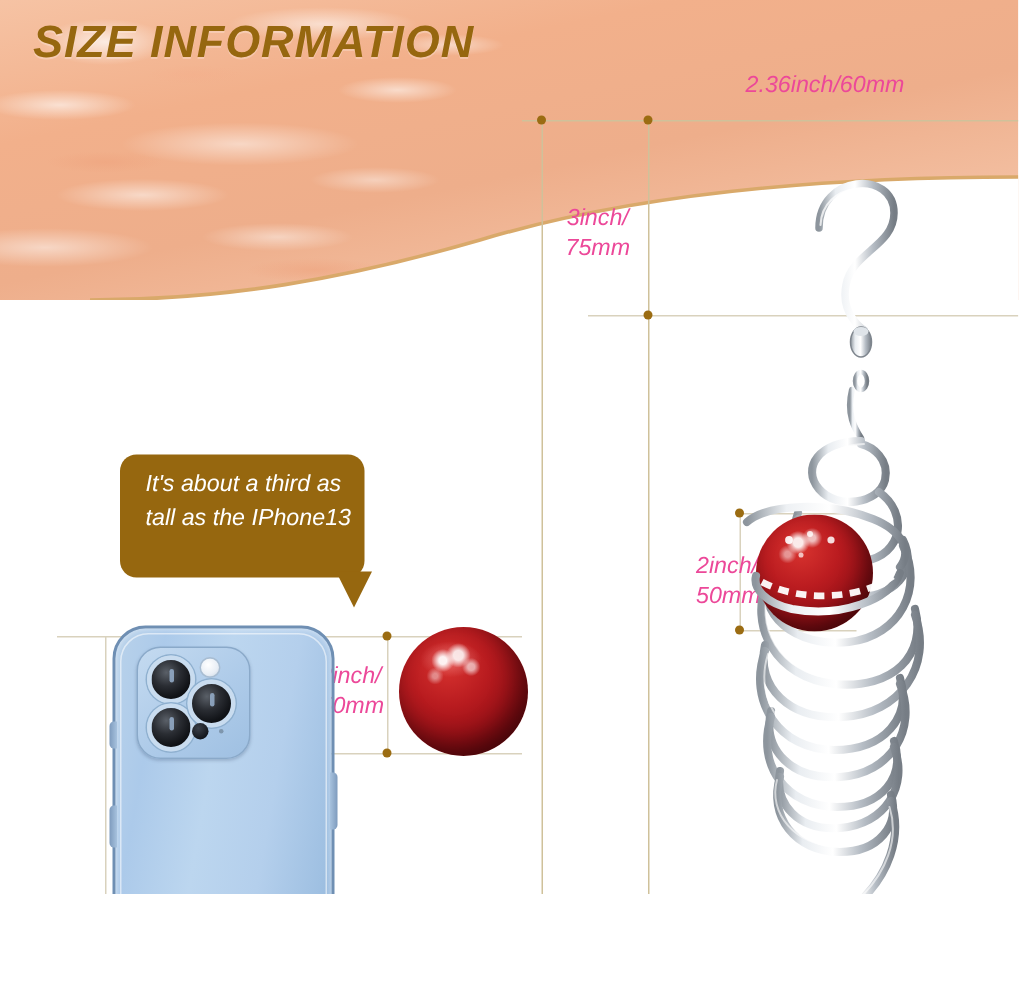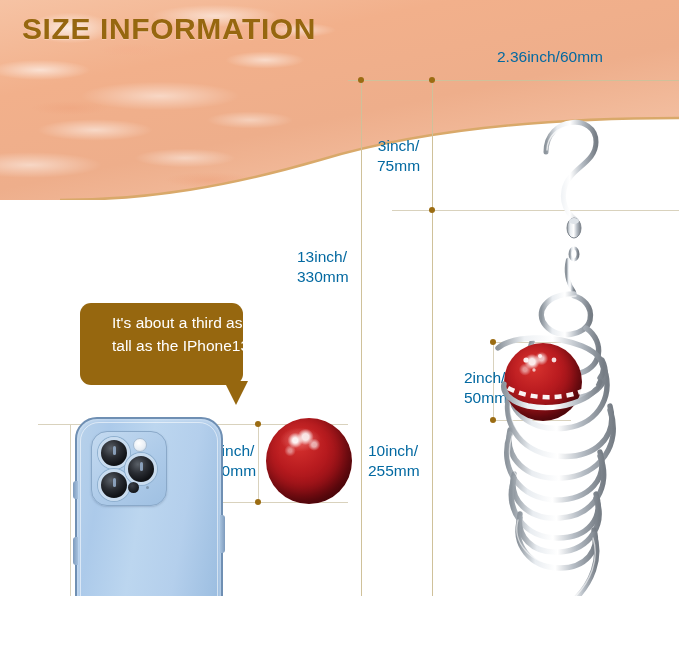--- a/index.html
+++ b/index.html
@@ -1,19 +1,19 @@
 <!DOCTYPE html>
 <html><head>
 <meta charset="utf-8">
 <style>
   html,body{margin:0;padding:0;background:#fff;}
   body{width:679px;height:666px;position:relative;overflow:hidden;
        font-family:"Liberation Sans",sans-serif;}
 
-  #stage{position:absolute;inset:0;width:679px;height:596px;background:#ffffff;overflow:hidden;}
+  #stage{position:absolute;inset:0;width:679px;height:596px;background:#ffffff;overflow:hidden;font-style:italic;}
 
   
   #header-banner{position:absolute;left:0;top:0;width:679px;height:200px;overflow:hidden;}
   #header-texture{position:absolute;left:0;top:0;width:679px;height:200px;
     background:
       radial-gradient(ellipse 60px 22px at 70px 28px, rgba(255,255,255,.72), rgba(255,255,255,0) 70%),
       radial-gradient(ellipse 90px 16px at 215px 16px, rgba(255,255,255,.55), rgba(255,255,255,0) 70%),
       radial-gradient(ellipse 70px 14px at 40px 70px, rgba(255,255,255,.6), rgba(255,255,255,0) 72%),
       radial-gradient(ellipse 110px 20px at 160px 96px, rgba(255,255,255,.5), rgba(255,255,255,0) 72%),
       radial-gradient(ellipse 55px 12px at 265px 60px, rgba(255,255,255,.55), rgba(255,255,255,0) 72%),
@@ -30,33 +30,33 @@
   
   #header-curve{position:absolute;left:0;top:0;width:679px;height:200px;}
   #header-title{position:absolute;left:22px;top:12px;
     font-size:30px;font-weight:bold;letter-spacing:.6px;color:#96670f;
     text-shadow:0 1px 0 rgba(255,255,255,.25);white-space:nowrap;}
 
   
   #speech-bubble{position:absolute;left:80px;top:303px;width:163px;height:82px;
     background:#96670f;border-radius:11px;}
   #speech-text{position:absolute;left:97px;top:311px;width:152px;
-    color:#ffffff;font-size:15.5px;line-height:23px;margin-left:15px;}
+    color:#ffffff;font-size:15.5px;line-height:23px;}
   #speech-tail{position:absolute;left:224px;top:381px;width:0;height:0;
     border-left:12px solid transparent;border-right:12px solid transparent;
     border-top:24px solid #96670f;}
 
   
   .dim-h{position:absolute;height:1px;background:#d9d2bd;}
   .dim-v{position:absolute;width:1px;background:#d9d2bd;}
   .dim-h.strong{background:#cfc19a;}
   .dim-v.strong{background:#cfc19a;}
   .dim-dot{position:absolute;width:6px;height:6px;background:#9b6c12;border-radius:1px;}
   .dim-dot.round{border-radius:50%;}
-  .dim-label{position:absolute;color:#0369a1;font-size:15.5px;line-height:20px;white-space:pre-line;}
+  .dim-label{position:absolute;color:#ec4899;font-size:15.5px;line-height:20px;white-space:pre-line;}
 
   
   #iphone{position:absolute;left:75px;top:417px;width:148px;height:260px;}
   #iphone-body{position:absolute;inset:0;border-radius:22px;
     background:linear-gradient(100deg,#b9d2ea 0%,#accaea 18%,#bcd6ef 42%,#b4cfec 66%,#9fc0e2 88%,#8fb2d8 100%);
     border:2px solid #6f8fb3;box-shadow:inset 0 0 4px rgba(255,255,255,.6);}
   #iphone-inner-edge{position:absolute;left:3px;top:3px;right:3px;bottom:3px;border-radius:19px;
     border:1px solid rgba(255,255,255,.55);}
   #camera-bump{position:absolute;left:14px;top:12px;width:74px;height:73px;border-radius:16px;
     background:linear-gradient(140deg,#c4daf0,#aecbe9 55%,#9fc0e2);
@@ -180,24 +180,20 @@
 
   <div class="dim-h" style="left:493px;top:342px;width:78px;"></div>
   <div class="dim-h" style="left:493px;top:420px;width:78px;"></div>
   <div class="dim-v" style="left:493px;top:342px;height:78px;"></div>
   <div class="dim-dot round" style="left:490px;top:339px;"></div>
   <div class="dim-dot round" style="left:490px;top:417px;"></div>
 
   <div class="dim-label" style="left:497px;top:47px;">2.36inch/60mm</div>
   <div class="dim-label" style="left:377px;top:136px;text-align:center;">3inch/
 75mm</div>
-  <div class="dim-label" style="left:297px;top:247px;">13inch/
-330mm</div>
-  <div class="dim-label" style="left:368px;top:441px;">10inch/
-255mm</div>
   <div class="dim-label" style="left:443px;top:368px;margin-left:21px;">2inch/
 50mm</div>
 
   <svg id="spinner" viewBox="0 0 130 570" preserveAspectRatio="none">
     <defs>
       <linearGradient id="wireGrad" x1="0" y1="0" x2="1" y2="0">
         <stop offset="0%" stop-color="#8d959d"></stop>
         <stop offset="22%" stop-color="#e9edf1"></stop>
         <stop offset="48%" stop-color="#ffffff"></stop>
         <stop offset="72%" stop-color="#b5bcc4"></stop>

